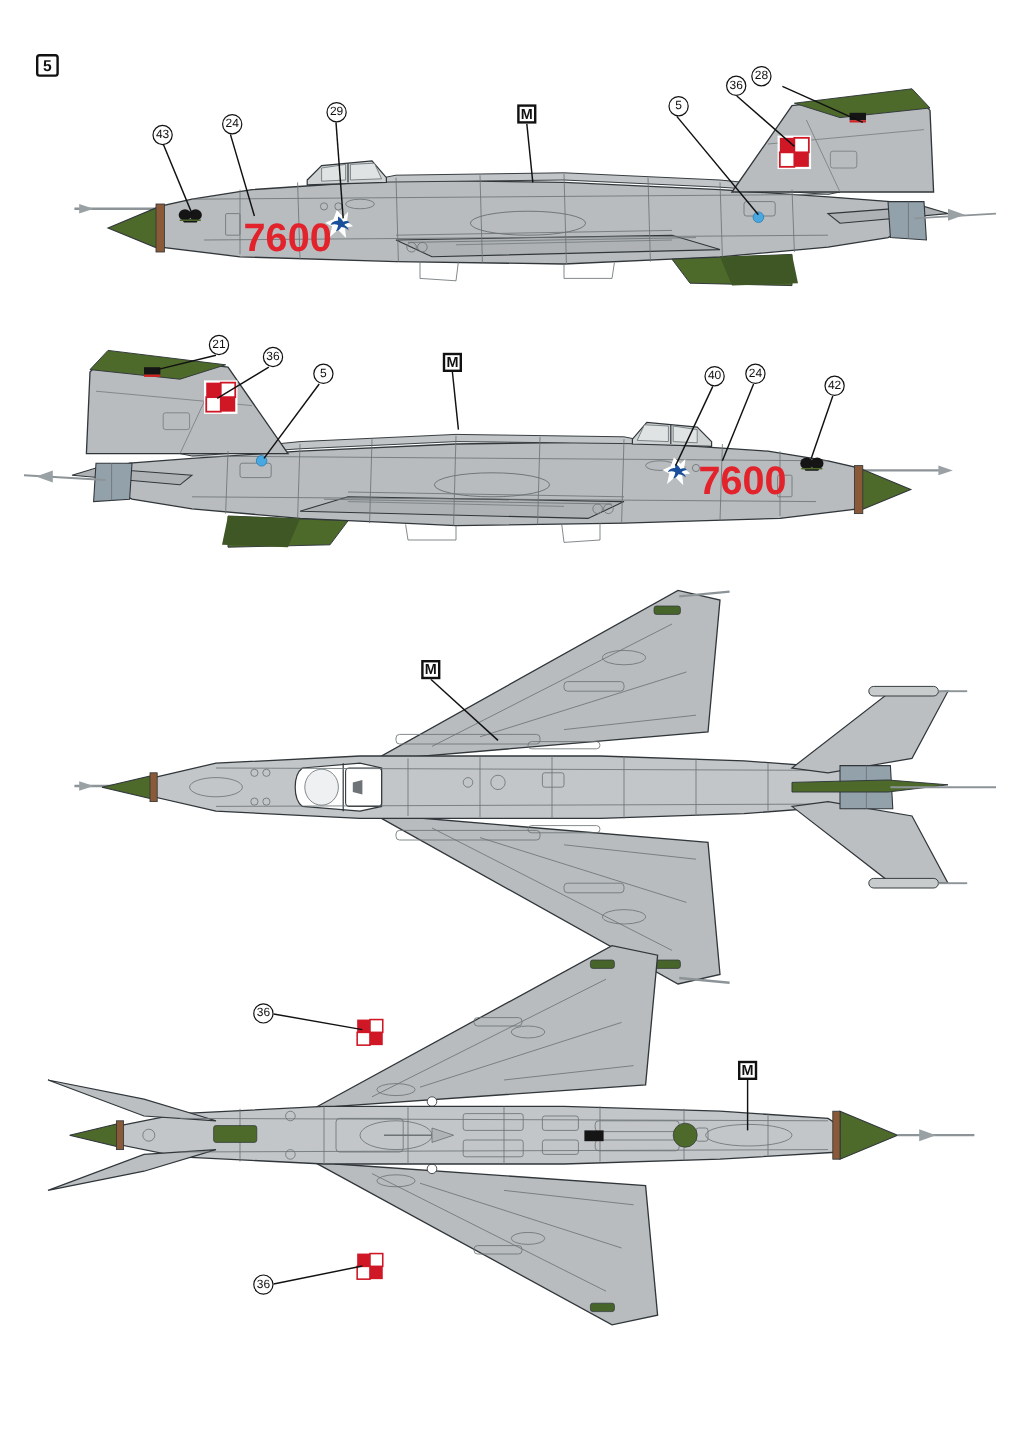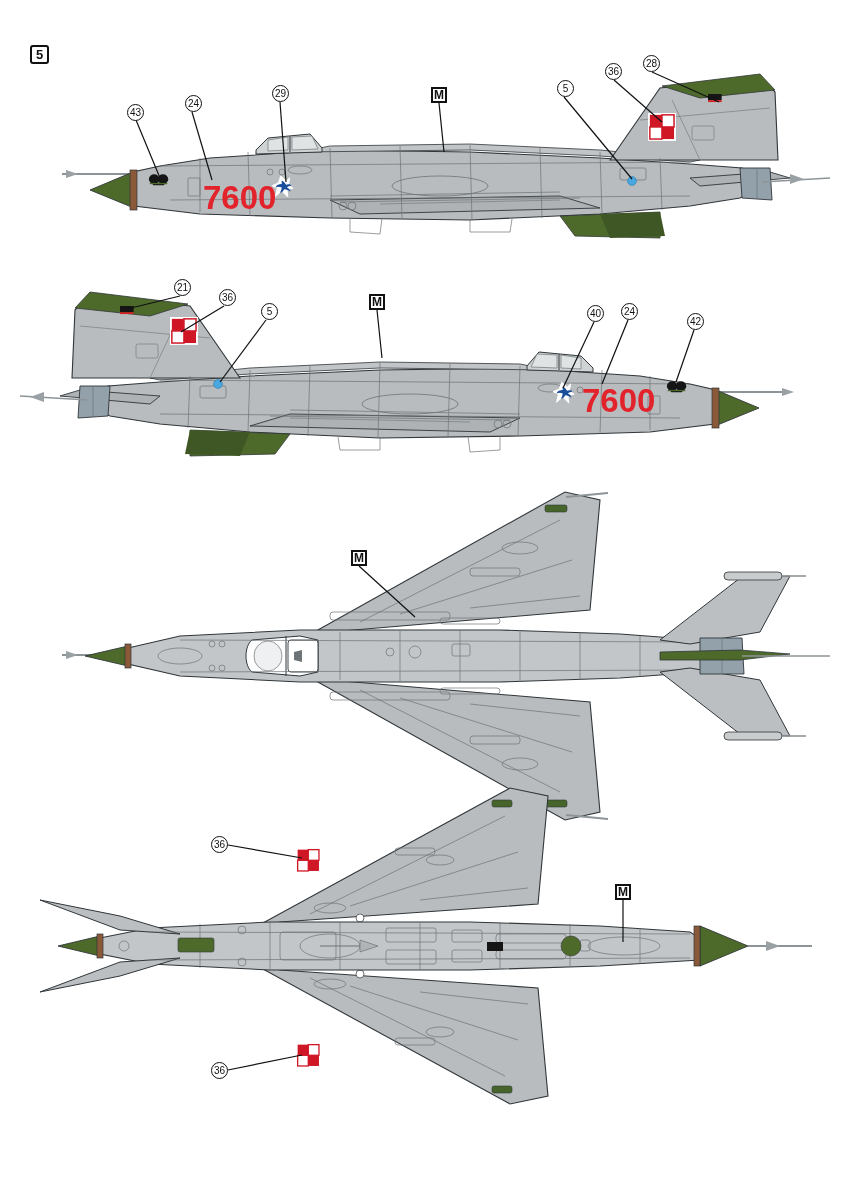--- a/index.html
+++ b/index.html
@@ -560,21 +560,21 @@
     </g>
   </g>
 </svg>
 </div>
 
 <div class="callout" style="left:127px; top:104px">43</div>
 <div class="callout" style="left:185px; top:95px">24</div>
 <div class="callout" style="left:272px; top:85px">29</div>
 <div class="callout" style="left:557px; top:80px">5</div>
 <div class="callout" style="left:605px; top:63px">36</div>
-<div class="callout" style="left:643px; top:55px">28</div>
+<div class="callout" style="left:626px; top:55px">28</div>
 <div class="mlabel" style="left:431px; top:87px">M</div>
 
 <div class="callout" style="left:174px; top:279px">21</div>
 <div class="callout" style="left:219px; top:289px">36</div>
 <div class="callout" style="left:261px; top:303px">5</div>
 <div class="callout" style="left:587px; top:305px">40</div>
 <div class="callout" style="left:621px; top:303px">24</div>
 <div class="callout" style="left:687px; top:313px">42</div>
 <div class="mlabel" style="left:369px; top:294px">M</div>
 

